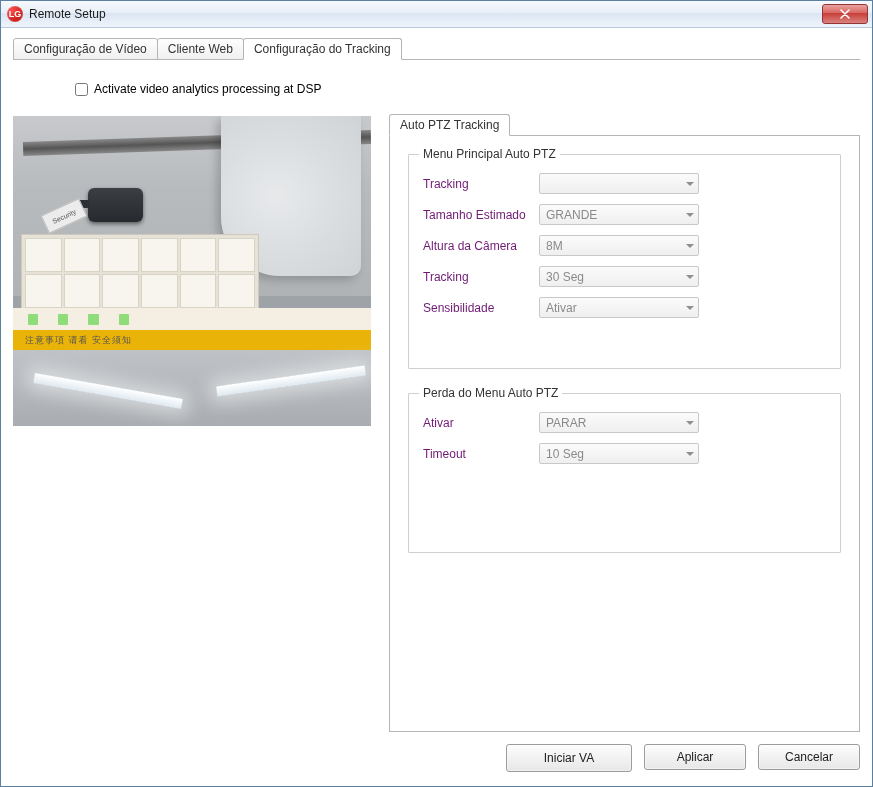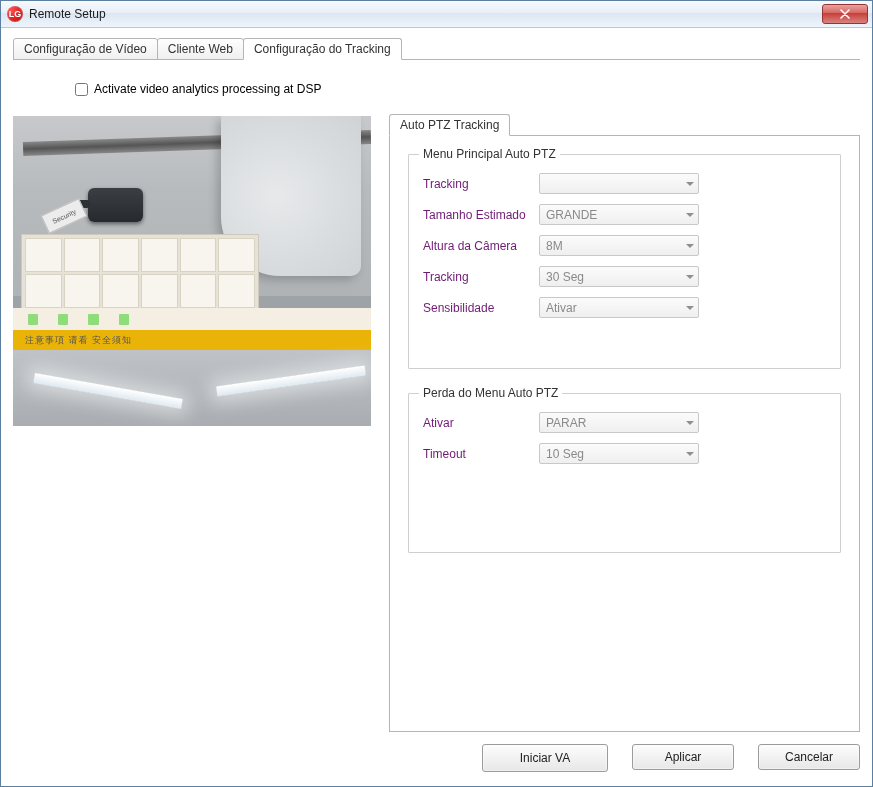--- a/index.html
+++ b/index.html
@@ -283,21 +283,21 @@
     border-left:4px solid transparent;
     border-right:4px solid transparent;
     border-top:4px solid #8f8f8f;
   }
   .combo .val { flex:1; overflow:hidden; white-space:nowrap; }
 
   
   .actions {
     display:flex;
     justify-content:flex-end;
-    gap:24px;
+    gap:12px;
     margin-top:12px;
     padding-right: 0;
   }
   .btn {
     height:24px;
     min-width:72px;
     padding:0 14px;
     border:1px solid #9b9b9b;
     border-radius:3px;
     background: linear-gradient(to bottom,#fdfdfd,#e7e7e7);

